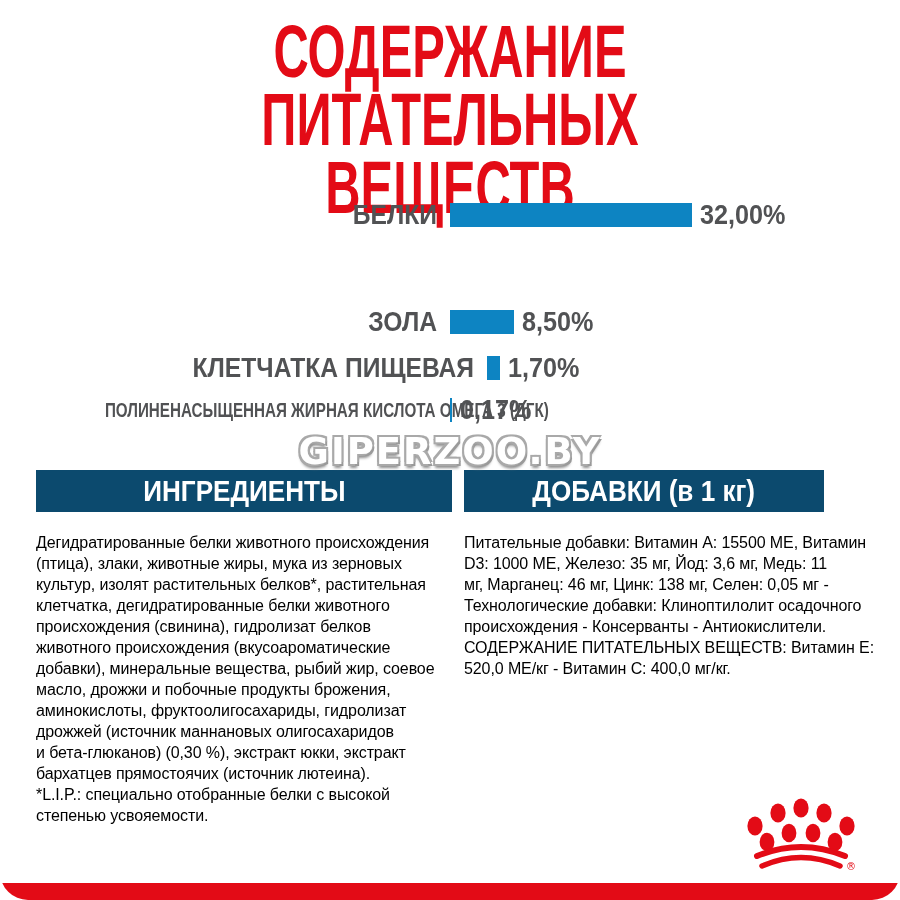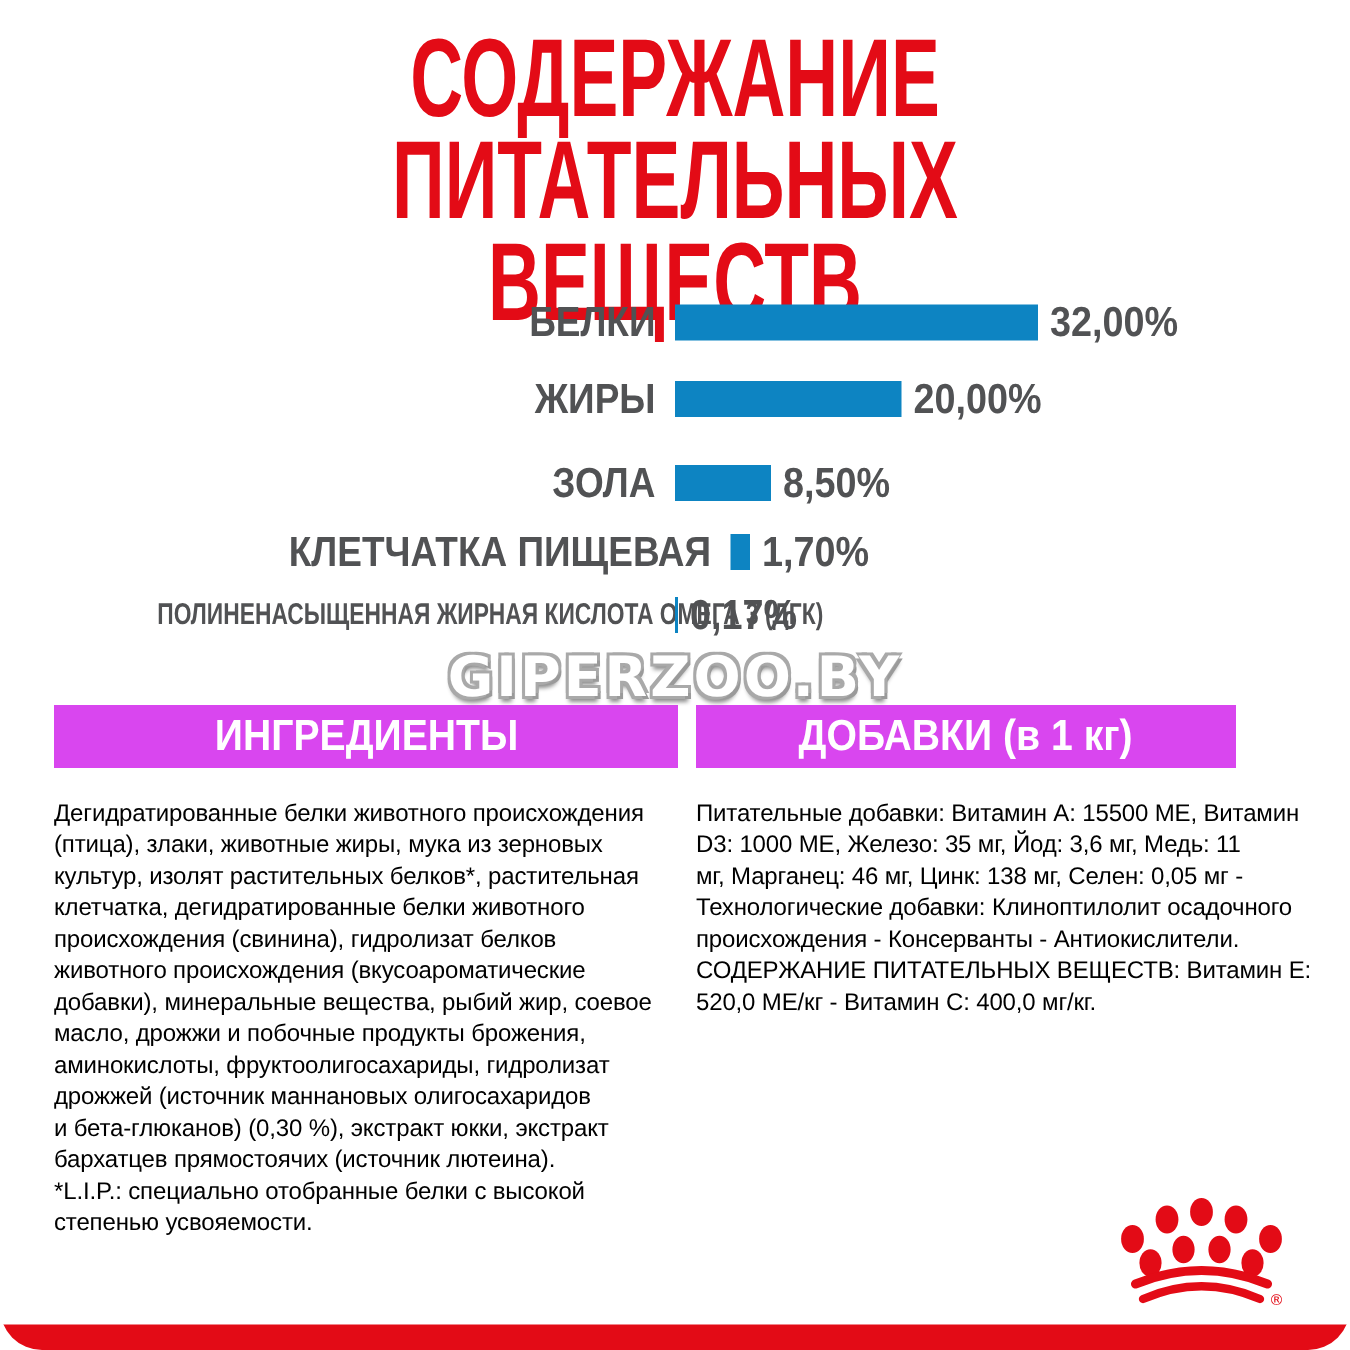--- a/index.html
+++ b/index.html
@@ -25,21 +25,21 @@
 
   
   .watermark{position:absolute;top:430px;left:0;width:900px;text-align:center;z-index:6;
              font-family:"DejaVu Sans",sans-serif;font-weight:bold;font-size:37px;
              letter-spacing:2px;color:#ffffff;
              text-shadow:-2px -2px 0 #a9a9a9, 2px -2px 0 #a9a9a9,
                          -2px 2px 0 #a9a9a9, 2px 2px 0 #9a9a9a,
                           0 4px 3px #8c8c8c;}
 
   
-  .hdr{position:absolute;top:470px;height:42px;background:#d946ef;color:#ffffff;
+  .hdr{position:absolute;top:470px;height:42px;background:#0c4a6e;color:#ffffff;
        text-align:center;line-height:42px;font-weight:bold;font-size:29px;z-index:4;}
   .hdr-left{left:36px;width:416px;}
   .hdr-right{left:464px;width:360px;}
   .hdr-in{display:inline-block;transform:scaleX(0.9);transform-origin:50% 50%;white-space:nowrap;}
 
   
   .col{position:absolute;top:532px;font-size:16px;line-height:21px;color:#000000;
        white-space:pre;letter-spacing:-0.1px;}
   .col-left{left:36px;}
   .col-right{left:464px;}
@@ -56,25 +56,20 @@
 <div class="page">
 
   <div class="title">СОДЕРЖАНИЕ ПИТАТЕЛЬНЫХ
 ВЕЩЕСТВ</div>
 
   <div class="chart" id="chart">
       <div class="crow" style="top: 197px;">
         <div class="cat">БЕЛКИ</div>
         <div class="bar" style="width: 242px; background: rgb(13, 132, 194);"></div>
         <div class="val" style="left: 700px;">32,00%</div>
-      </div>
-      <div class="crow" style="top: 248px;">
-        <div class="cat">ЖИРЫ</div>
-        <div class="bar" style="width: 151px; background: rgb(13, 132, 194);"></div>
-        <div class="val" style="left: 609px;">20,00%</div>
       </div>
       <div class="crow" style="top: 304px;">
         <div class="cat">ЗОЛА</div>
         <div class="bar" style="width: 64px; background: rgb(13, 132, 194);"></div>
         <div class="val" style="left: 522px;">8,50%</div>
       </div>
       <div class="crow" style="top: 350px; margin-left: 37px;">
         <div class="cat">КЛЕТЧАТКА ПИЩЕВАЯ</div>
         <div class="bar" style="width: 13px; background: rgb(13, 132, 194);"></div>
         <div class="val" style="left: 471px;">1,70%</div>

